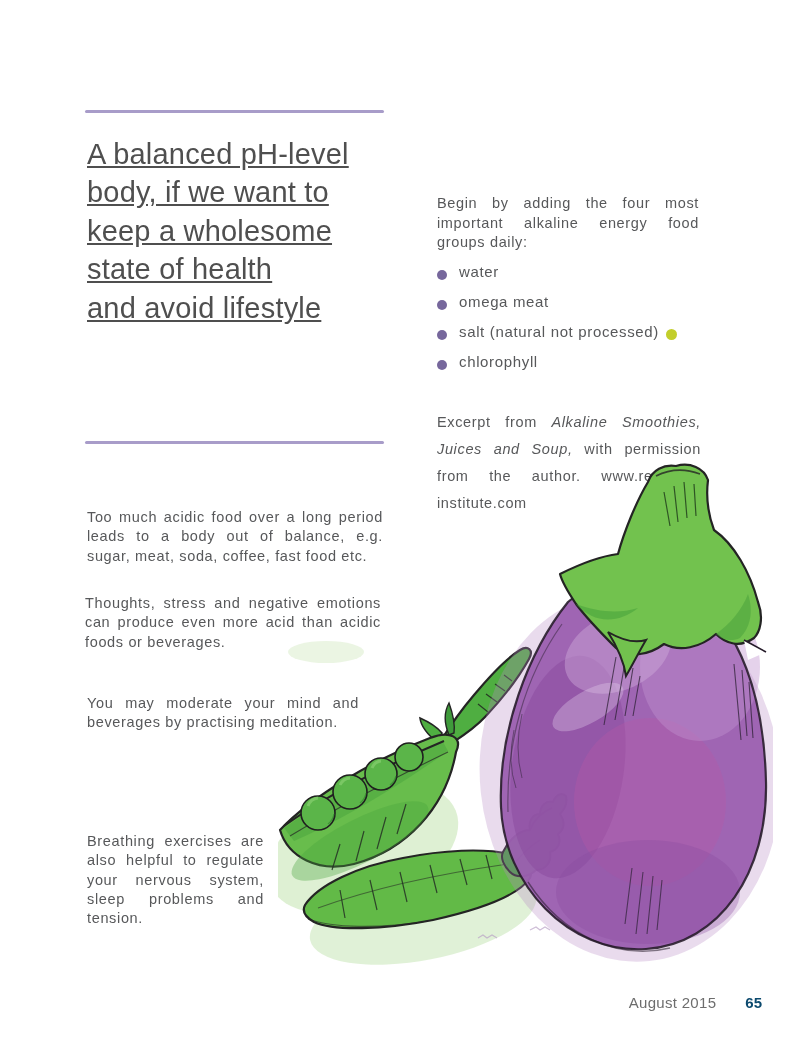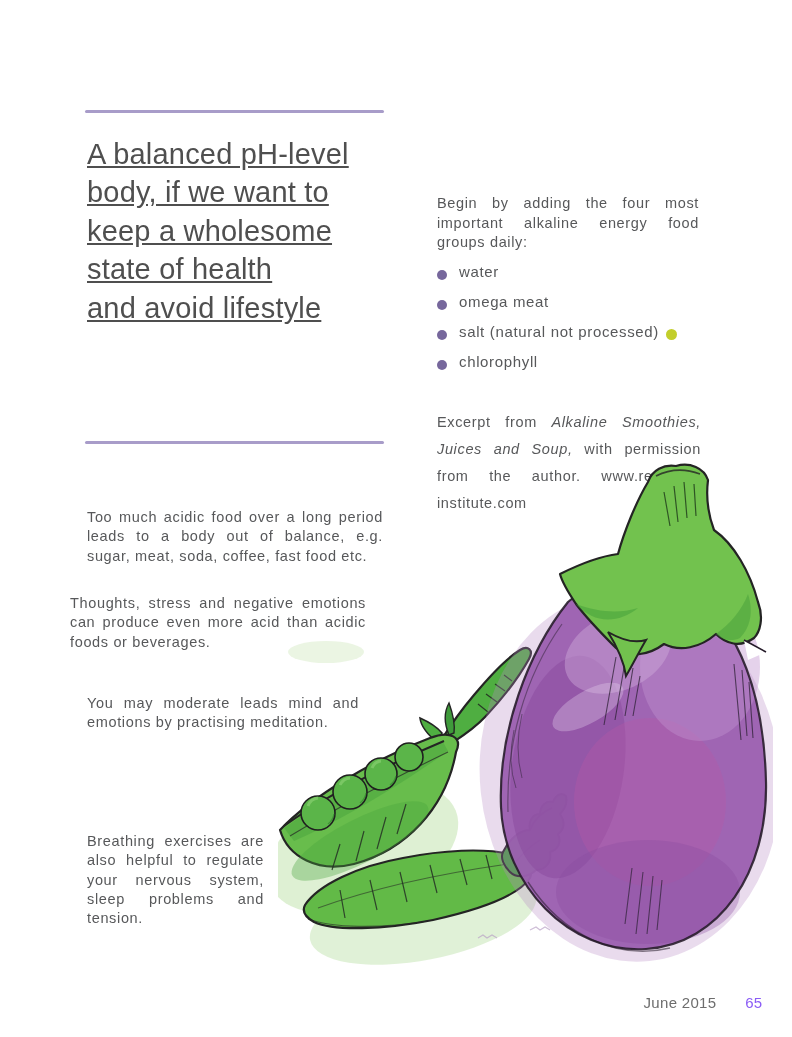--- a/index.html
+++ b/index.html
@@ -13,37 +13,37 @@
   .heading{
     position:absolute;left:87px;top:135px;width:320px;margin:0;
     font-size:29px;line-height:38.4px;font-weight:300;color:#4f4f4f;letter-spacing:0.2px;text-decoration:underline;
   }
   .heading span{display:block;}
   .para,.right-text{
     position:absolute;margin:0;font-size:14.5px;line-height:19.3px;color:#57585a;
     letter-spacing:0.65px;text-align:justify;
   }
   .p1{left:87px;top:476px;width:296px;margin-top:32px;}
-  .p2{left:70px;top:594px;width:296px;}
+  .p2{left:85px;top:594px;width:296px;}
   .p3{left:87px;top:694px;width:272px;}
   .p4{left:87px;top:832px;width:177px;}
   .right-intro{left:437px;top:194px;width:262px;line-height:19.6px;}
   .bullet-list{position:absolute;left:437px;top:250px;width:270px;}
   .bullet-row{display:flex;align-items:flex-end;height:30px;}
   .dot{width:10px;height:10px;border-radius:50%;background:#76679c;margin-right:12px;flex:none;}
   .dot.yellow{background:#c2ce2b;width:11px;height:11px;margin-left:7px;margin-right:0;}
   .bullet-label{font-size:15px;color:#57585a;letter-spacing:0.65px;}
   .excerpt{left:437px;top:409px;width:264px;line-height:27px;}
   .excerpt i{font-style:italic;}
   .footer{
     position:absolute;top:994px;right:30px;display:flex;align-items:baseline;gap:29px;
     font-size:15px;
   }
   .footer .date{color:#6d6d6d;letter-spacing:0.3px;}
-  .footer .pageno{color:#8b5cf6;font-weight:normal;}
+  .footer .pageno{color:#0c4a6e;font-weight:bold;}
   .illus{position:absolute;}
   #eggplant{left:468px;top:452px;}
   #peapods{left:278px;top:638px;}
 </style>
 </head>
 <body>
 
 <div class="page">
 
   <div class="rule rule-top"></div>
@@ -53,21 +53,21 @@
     <span>body, if we want to</span>
     <span>keep a wholesome</span>
     <span>state of health</span>
     <span>and avoid lifestyle</span>
   </h1>
 
   <div class="rule rule-bottom"></div>
 
   <p class="para p1">Too much acidic food over a long period leads to a body out of balance, e.g. sugar, meat, soda, coffee, fast food etc.</p>
   <p class="para p2">Thoughts, stress and negative emotions can produce even more acid than acidic foods or beverages.</p>
-  <p class="para p3">You may moderate leads mind and emotions by practising meditation.</p>
+  <p class="para p3">You may moderate your mind and beverages by practising meditation.</p>
   <p class="para p4">Breathing exercises are also helpful to regulate your nervous system, sleep problems and tension.</p>
 
   <p class="right-text right-intro">Begin by adding the four most important alkaline energy food groups daily:</p>
 
   <div class="bullet-list">
     <div class="bullet-row">
       <span class="dot"></span>
       <span class="bullet-label">water</span>
     </div>
     <div class="bullet-row">
@@ -164,17 +164,17 @@
       <path d="M108 152 C 130 160 150 162 170 156 C 150 172 126 172 108 152 Z" fill="#4aa33c" opacity="0.6"></path>
       <path d="M248 182 C 262 172 274 158 280 142 C 286 160 282 176 272 186 C 264 190 254 188 248 182 Z" fill="#4aa33c" opacity="0.55"></path>
       <path d="M196 40 l 6 34 M206 34 l 4 36 M216 30 l 3 36 M226 32 l 2 32" stroke="#1e3a1a" stroke-width="1.2" opacity="0.8" fill="none"></path>
       <path d="M188 24 C 200 18 216 16 232 22" fill="none" stroke="#242424" stroke-width="1.6" opacity="0.8"></path>
       <path d="M276 188 L 298 200 L 280 208 Z" fill="#ffffff"></path>
       <path d="M276 188 L 298 200" stroke="#241a28" stroke-width="1.6" fill="none"></path>
     </g>
   </svg>
 
   <div class="footer">
-    <span class="date">June 2015</span>
+    <span class="date">August 2015</span>
     <span class="pageno">65</span>
   </div>
 
 </div>
 
 </body></html>

